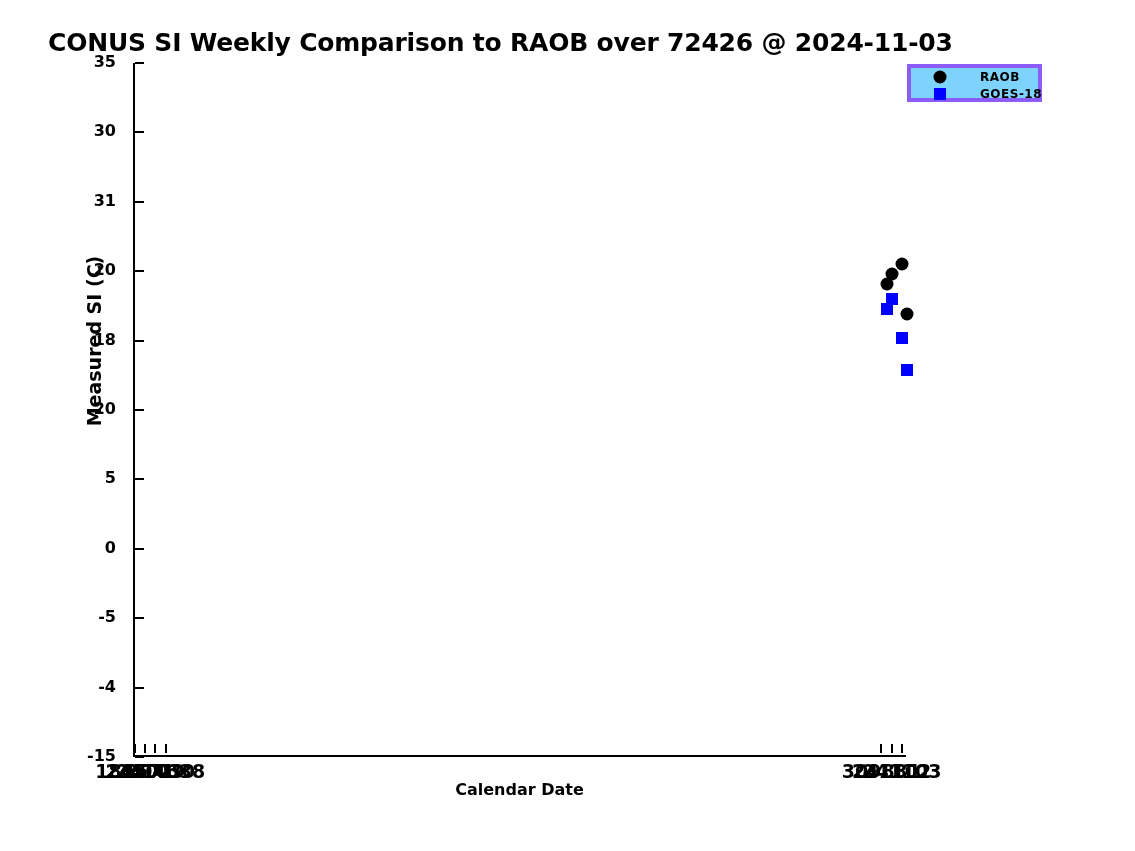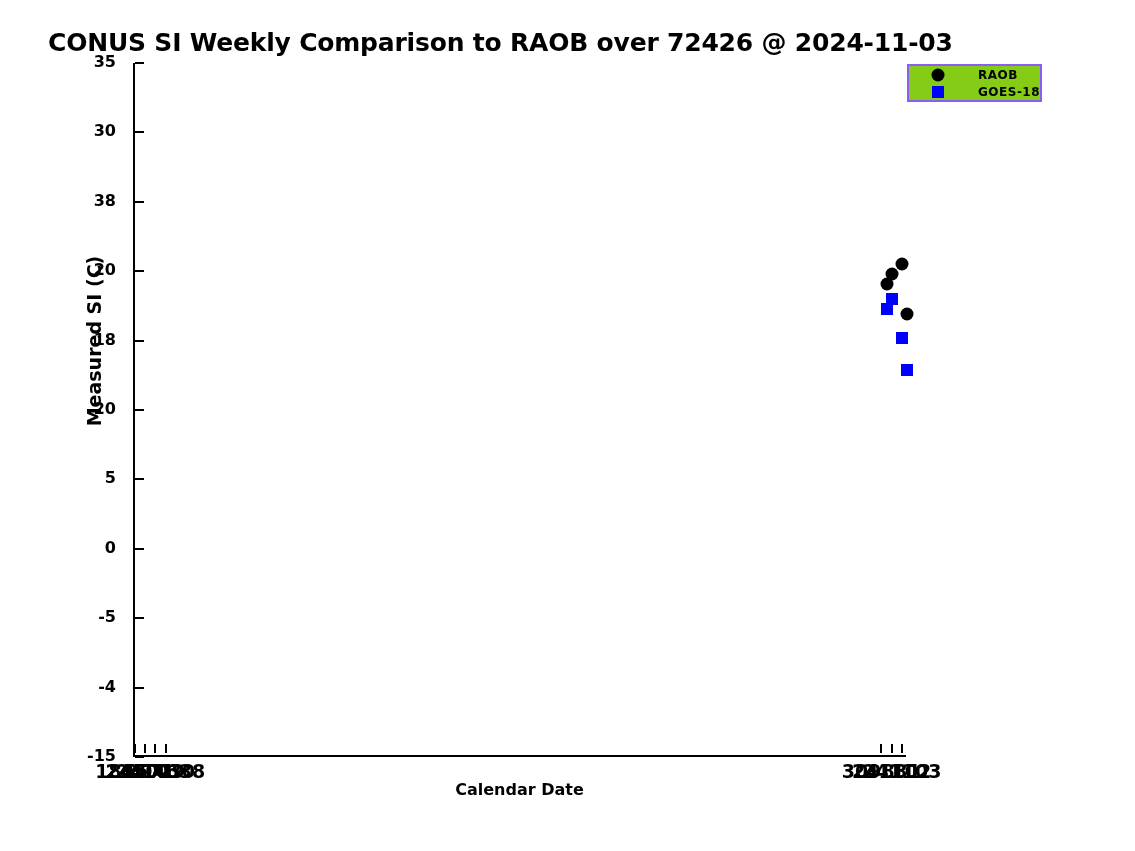--- a/index.html
+++ b/index.html
@@ -122,22 +122,22 @@
     width: 12px;
     height: 12px;
     background: #0000ff;
   }
   #legend {
     position: absolute;
     left: 907px;
     top: 64px;
     width: 135px;
     height: 38px;
-    border: 2px solid #8b5cf6;
-    background: #84cc16;
+    border: 4px solid #8b5cf6;
+    background: #7dd3fc;
     box-sizing: border-box;
   }
   .legend-row {
     position: absolute;
     left: 0;
     width: 100%;
     height: 17px;
   }
   .legend-row.r0 { top: 0px; }
   .legend-row.r1 { top: 17px; }
@@ -170,21 +170,21 @@
         <div class="ytick-row" style="top: 0px;">
           <div class="ytick-mark"></div>
           <div class="ytick-label">35</div>
         </div>
         <div class="ytick-row" style="top: 69.4px;">
           <div class="ytick-mark"></div>
           <div class="ytick-label">30</div>
         </div>
         <div class="ytick-row" style="top: 138.8px;">
           <div class="ytick-mark"></div>
-          <div class="ytick-label">38</div>
+          <div class="ytick-label">31</div>
         </div>
         <div class="ytick-row" style="top: 208.2px;">
           <div class="ytick-mark"></div>
           <div class="ytick-label">20</div>
         </div>
         <div class="ytick-row" style="top: 277.6px;">
           <div class="ytick-mark"></div>
           <div class="ytick-label">18</div>
         </div>
         <div class="ytick-row" style="top: 347px;">

